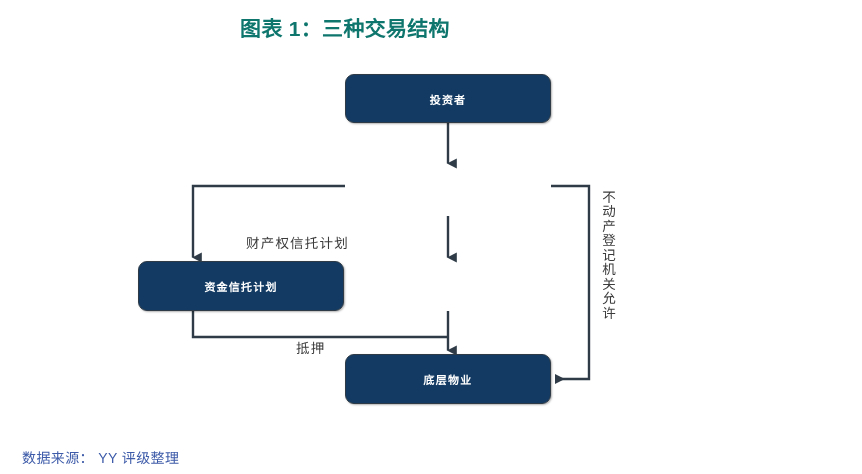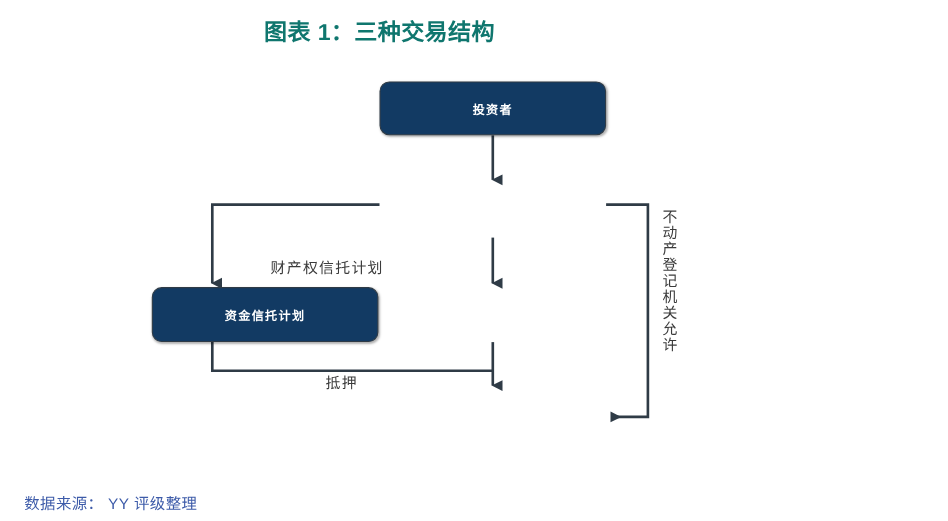--- a/index.html
+++ b/index.html
@@ -159,20 +159,23 @@
   <div class="node" id="node-investors">
     <span class="node-label">投资者</span>
   </div>
 
 
   <div class="node" id="node-fund-trust">
     <span class="node-label">资金信托计划</span>
   </div>
 
 
+  <div class="node" id="node-underlying-asset">
+    <span class="node-label">底层物业</span>
+  </div>
 
   <div class="edge-label" id="label-hold-trust-right">财产权信托计划</div>
 
   <div class="edge-label" id="label-mortgage">抵押</div>
 
   <div id="label-registry-permit">不动产登记机关允许</div>
 
 </div>
 
 <div id="source-note">数据来源： YY 评级整理</div>

